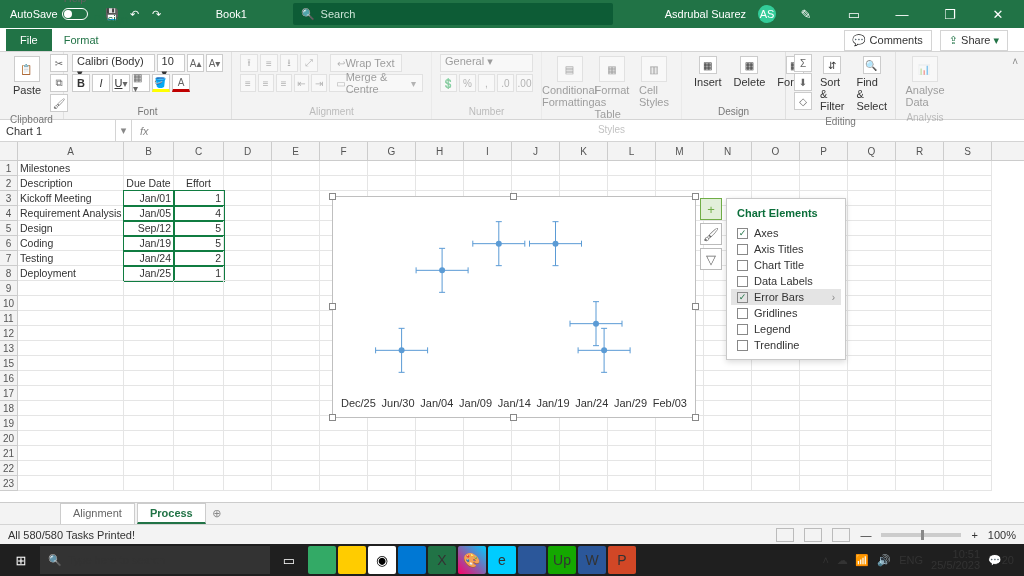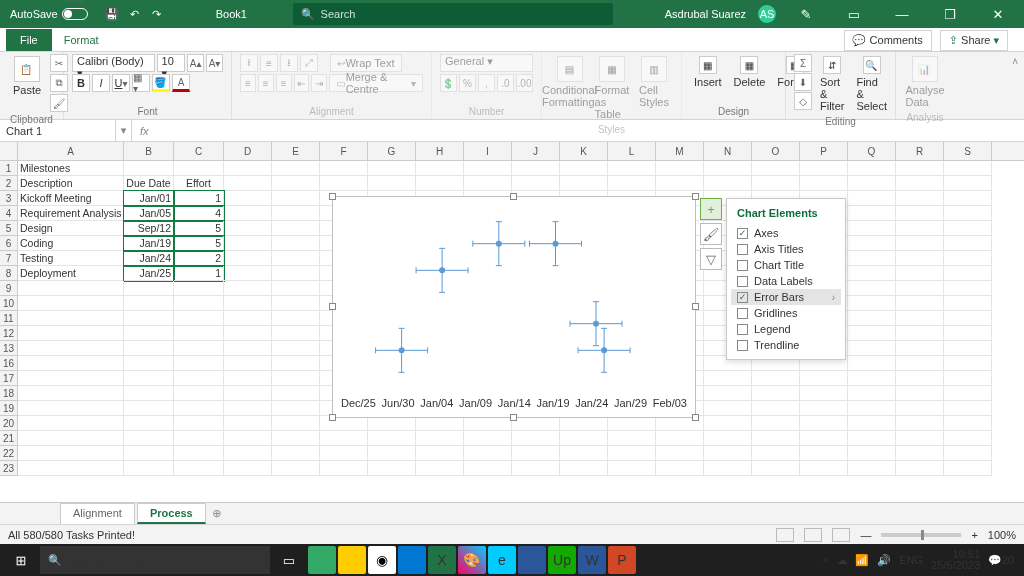--- a/index.html
+++ b/index.html
@@ -582,20 +582,42 @@
         <div class="cell r" style="width: 48px;"></div>
         <div class="cell r" style="width: 48px;"></div>
         <div class="cell r" style="width: 48px;"></div>
         <div class="cell r" style="width: 48px;"></div>
         <div class="cell r" style="width: 48px;"></div>
         <div class="cell r" style="width: 48px;"></div>
         <div class="cell r" style="width: 48px;"></div>
         <div class="cell r" style="width: 48px;"></div>
       </div>
       <div class="row">
+        <div class="rh">15</div>
+        <div class="cell" style="width: 106px;"></div>
+        <div class="cell r" style="width: 50px;"></div>
+        <div class="cell r" style="width: 50px;"></div>
+        <div class="cell r" style="width: 48px;"></div>
+        <div class="cell r" style="width: 48px;"></div>
+        <div class="cell r" style="width: 48px;"></div>
+        <div class="cell r" style="width: 48px;"></div>
+        <div class="cell r" style="width: 48px;"></div>
+        <div class="cell r" style="width: 48px;"></div>
+        <div class="cell r" style="width: 48px;"></div>
+        <div class="cell r" style="width: 48px;"></div>
+        <div class="cell r" style="width: 48px;"></div>
+        <div class="cell r" style="width: 48px;"></div>
+        <div class="cell r" style="width: 48px;"></div>
+        <div class="cell r" style="width: 48px;"></div>
+        <div class="cell r" style="width: 48px;"></div>
+        <div class="cell r" style="width: 48px;"></div>
+        <div class="cell r" style="width: 48px;"></div>
+        <div class="cell r" style="width: 48px;"></div>
+      </div>
+      <div class="row">
         <div class="rh">16</div>
         <div class="cell" style="width: 106px;"></div>
         <div class="cell r" style="width: 50px;"></div>
         <div class="cell r" style="width: 50px;"></div>
         <div class="cell r" style="width: 48px;"></div>
         <div class="cell r" style="width: 48px;"></div>
         <div class="cell r" style="width: 48px;"></div>
         <div class="cell r" style="width: 48px;"></div>
         <div class="cell r" style="width: 48px;"></div>
         <div class="cell r" style="width: 48px;"></div>

